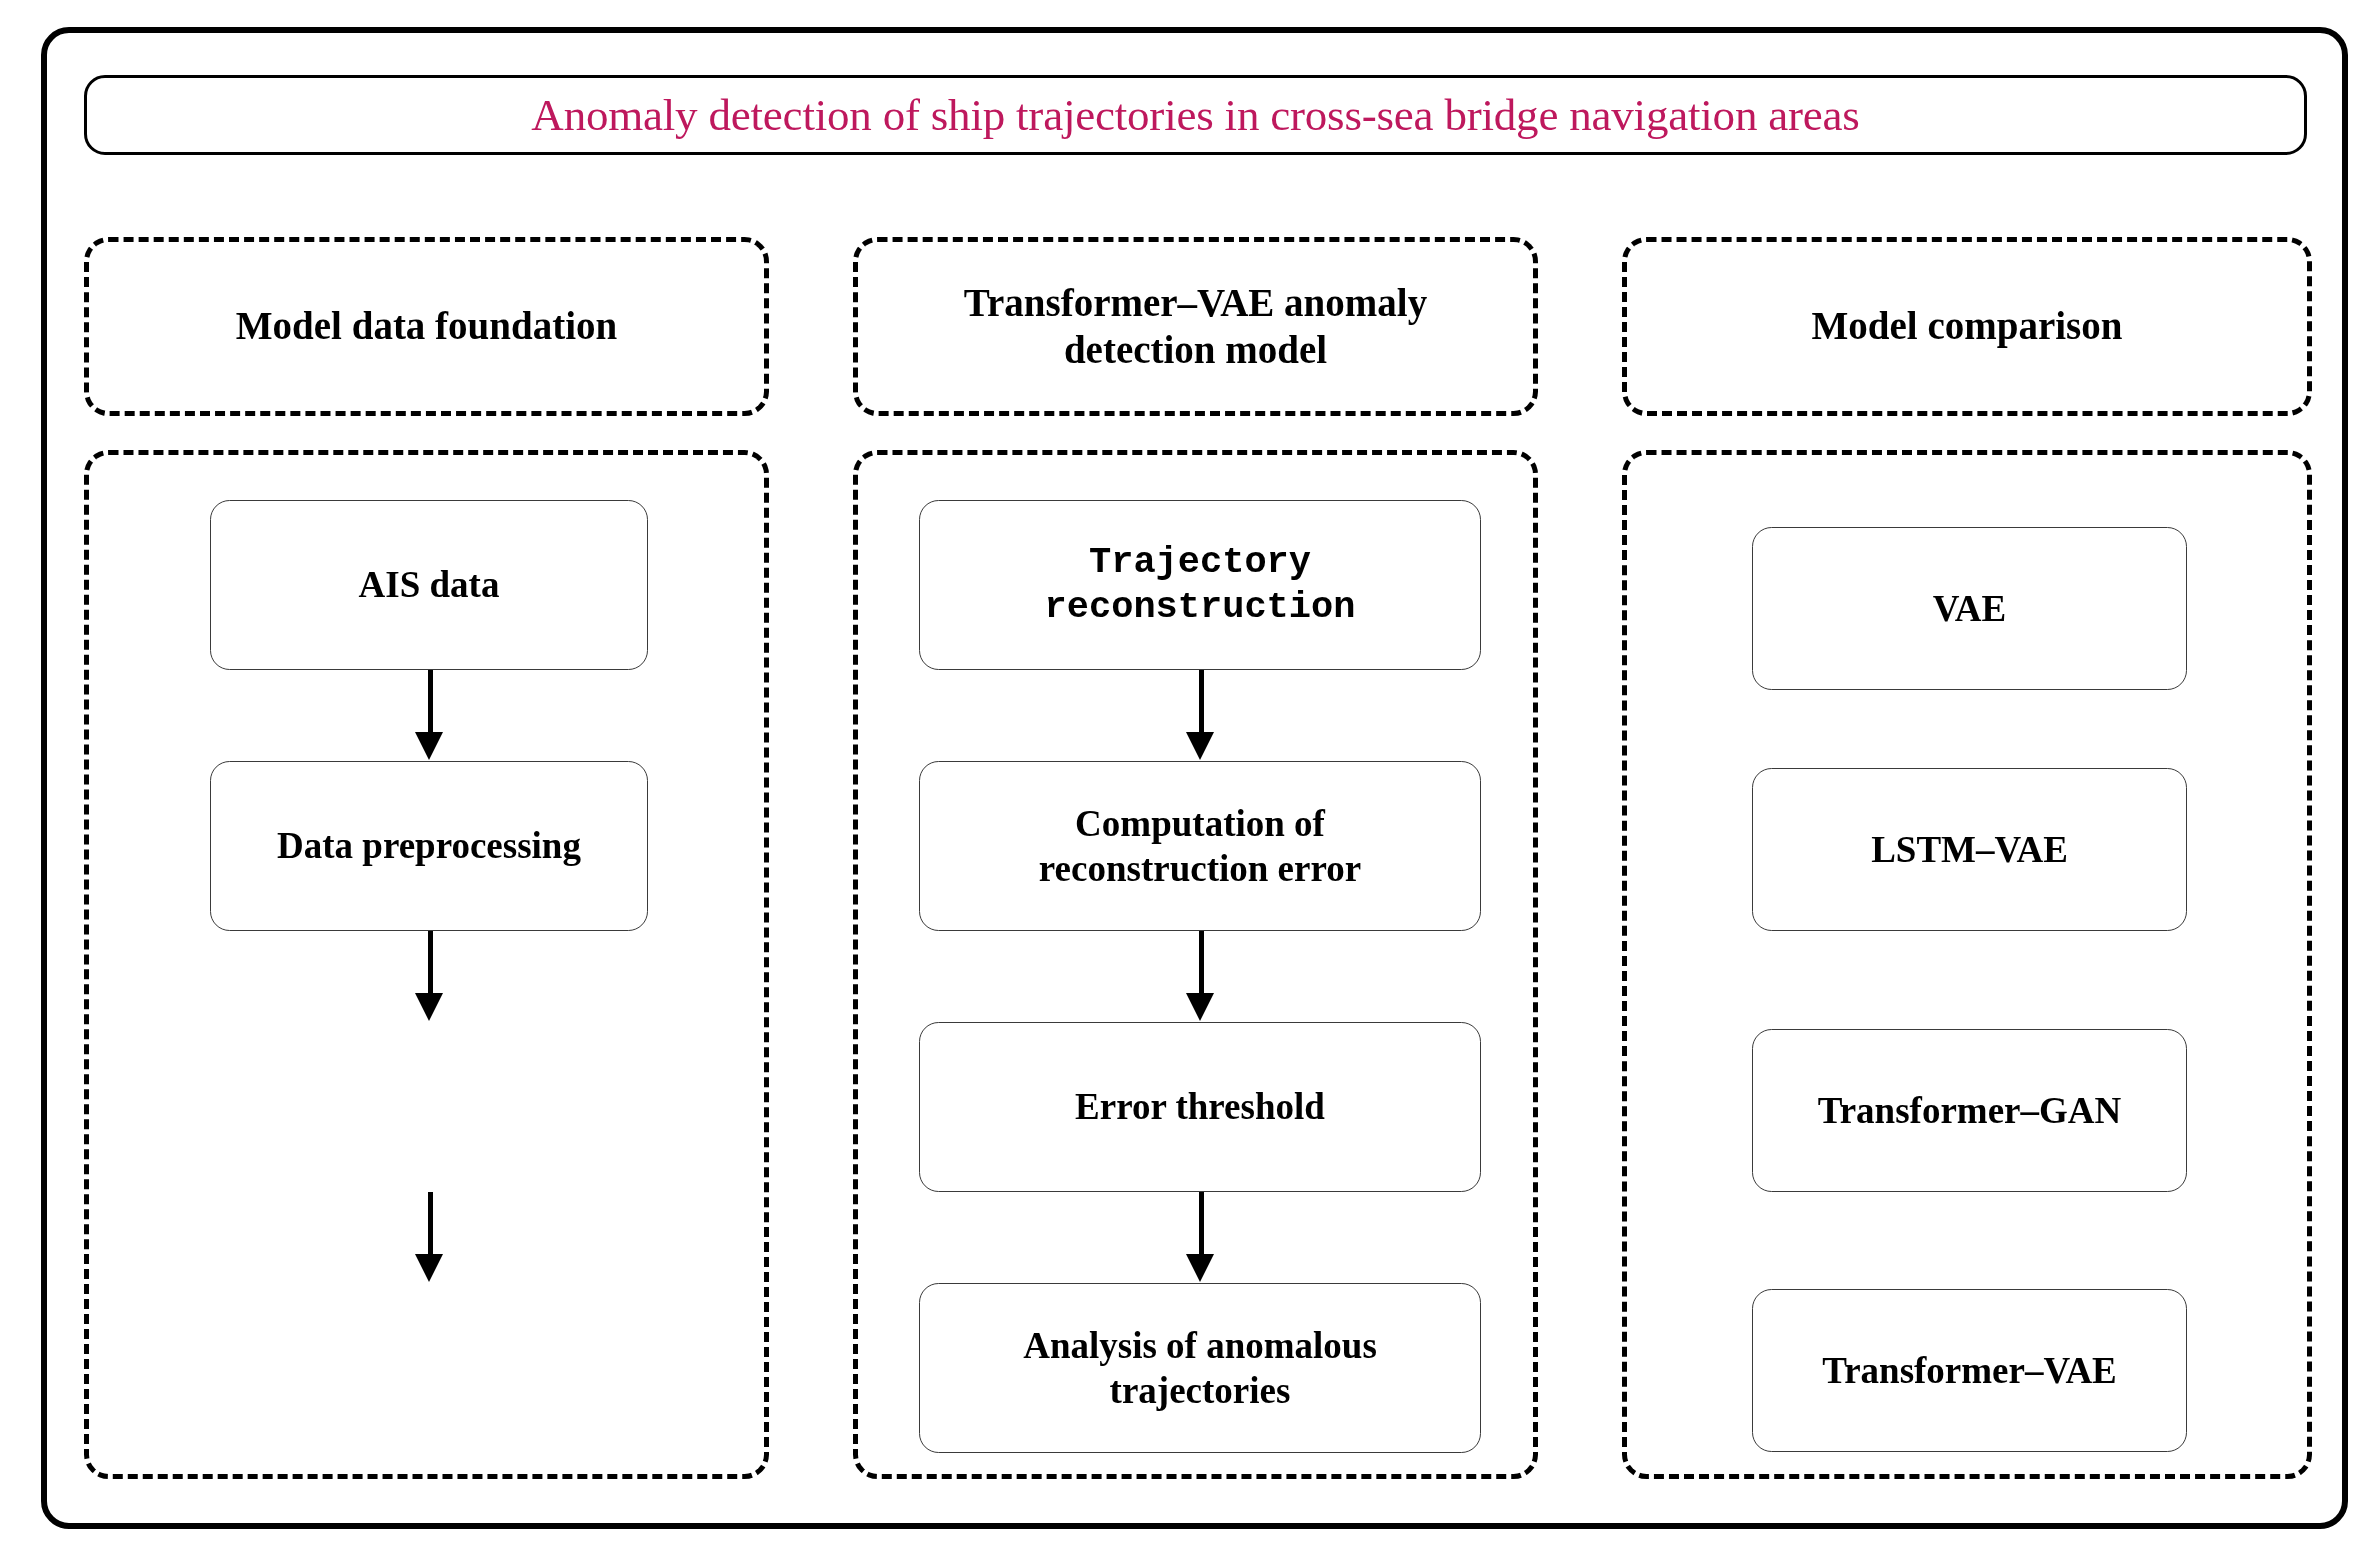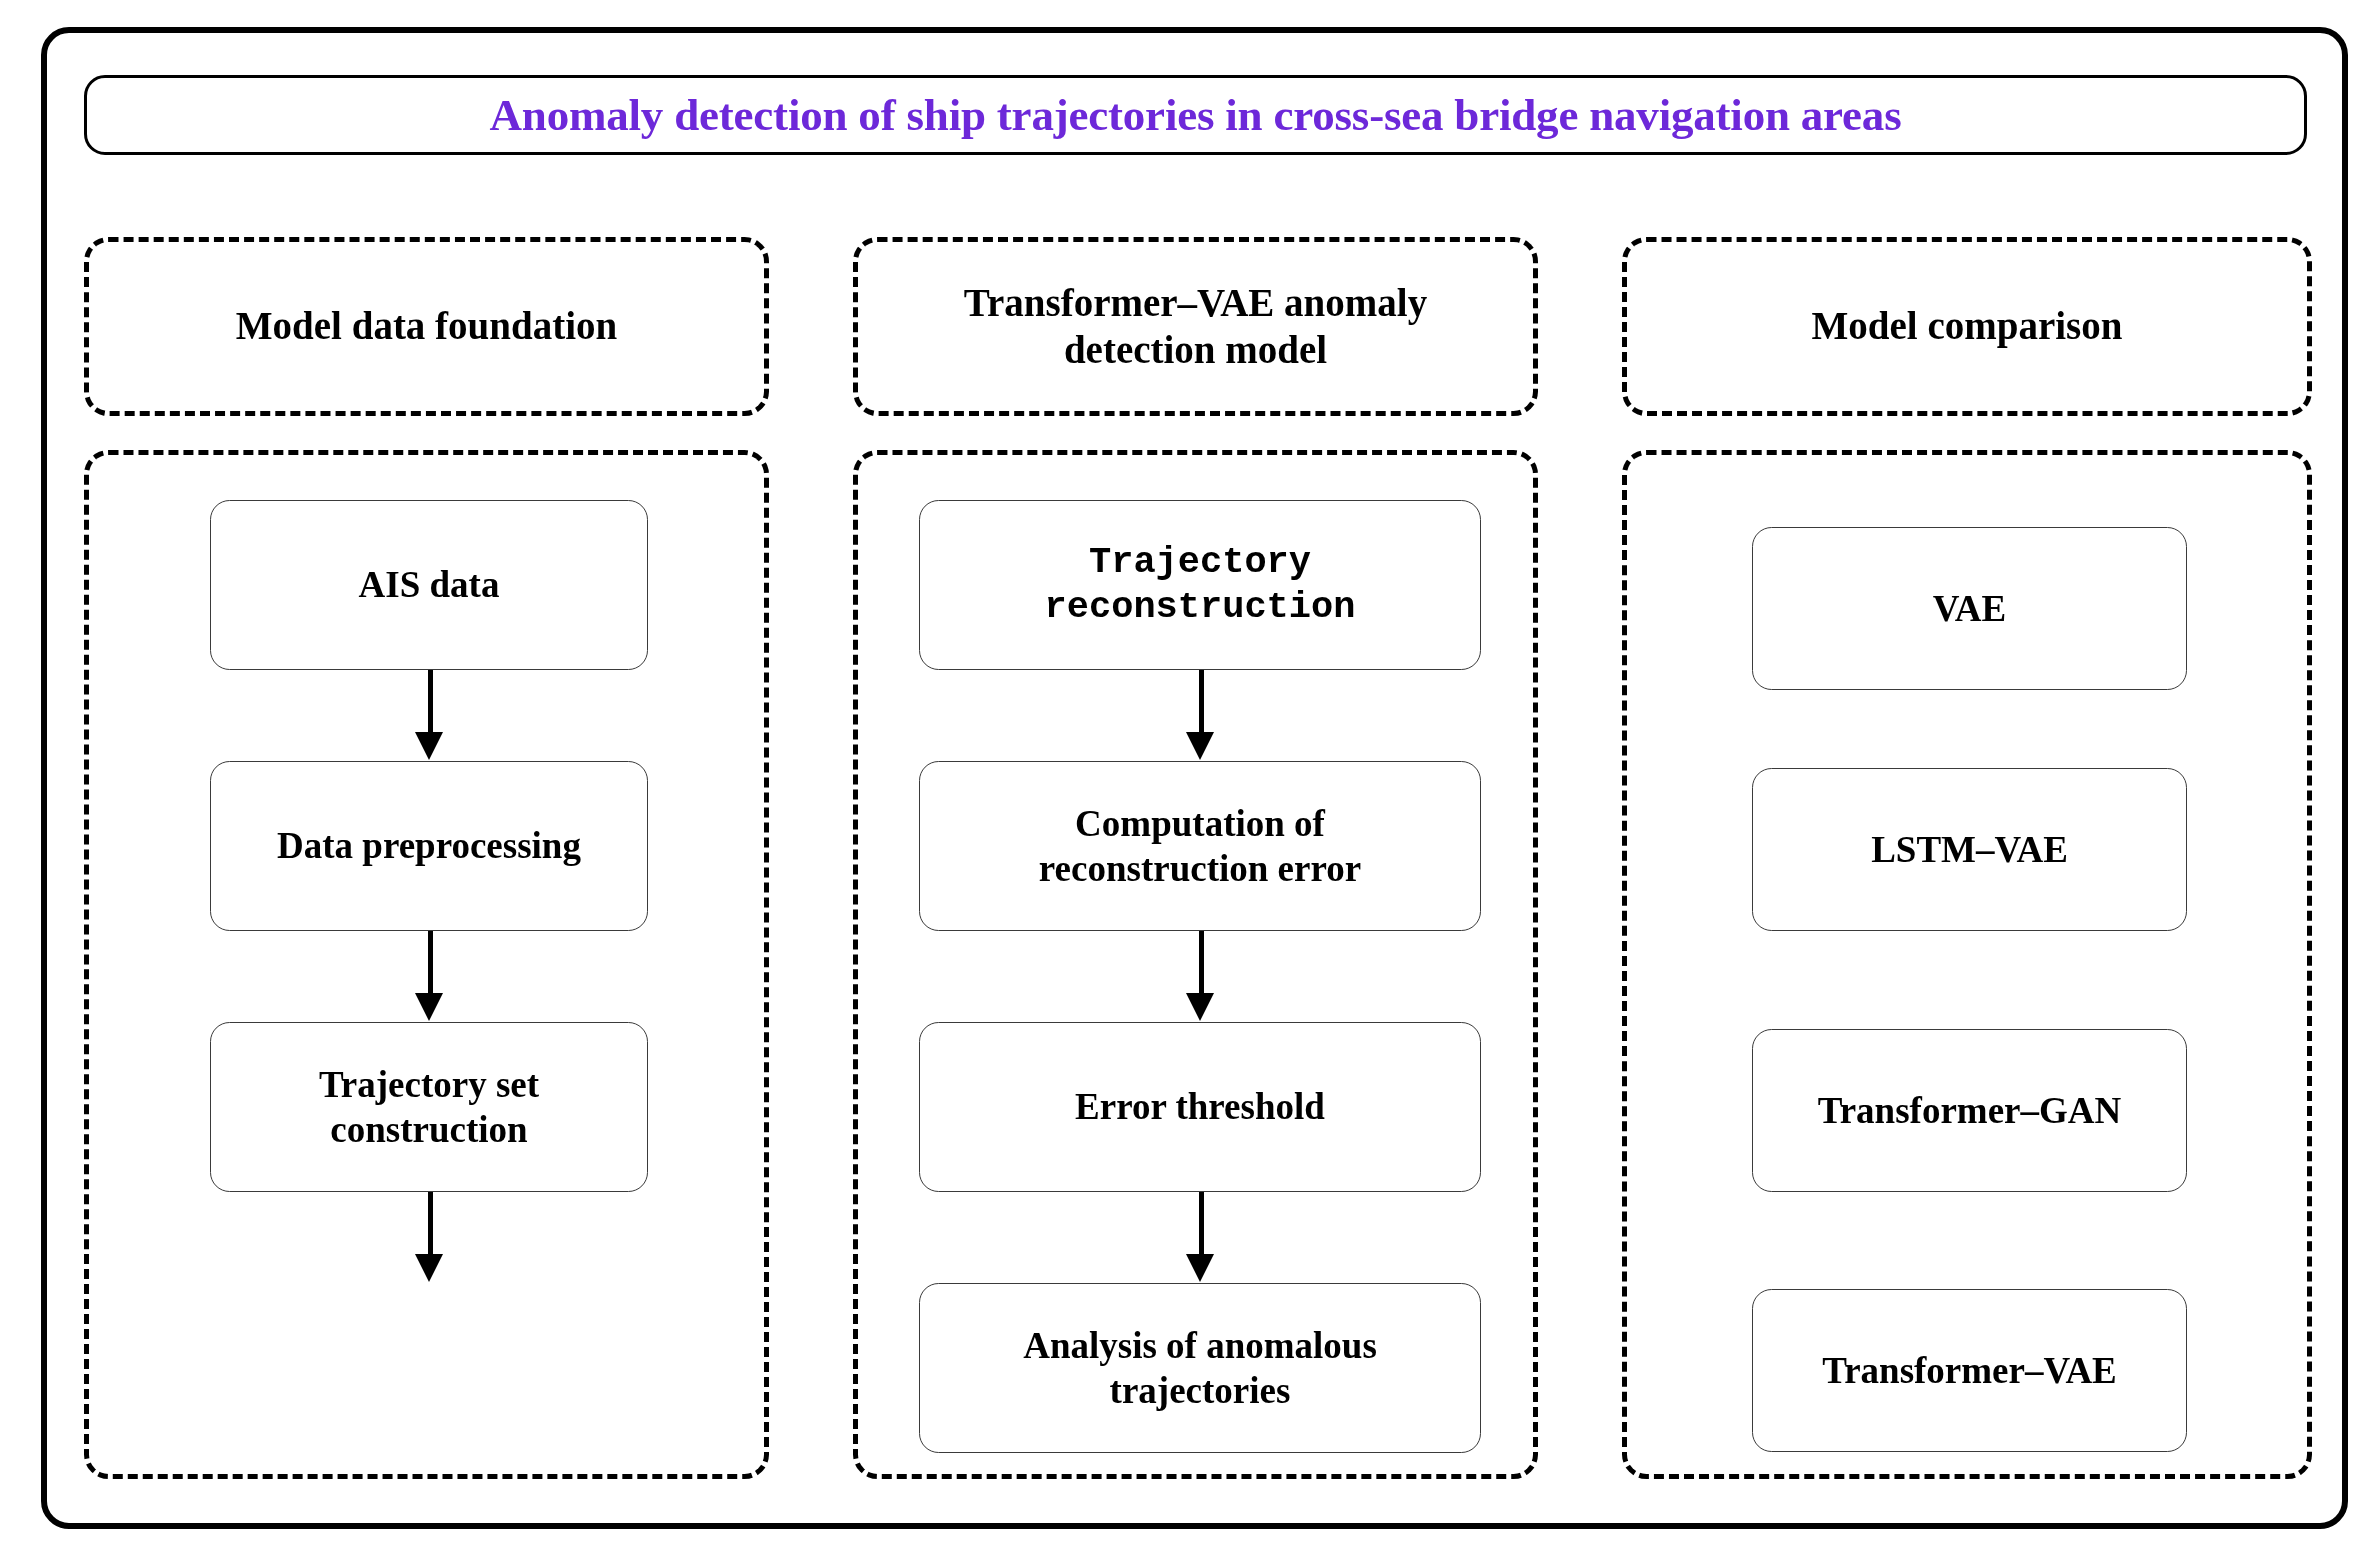--- a/index.html
+++ b/index.html
@@ -40,22 +40,22 @@
     height: 80px;
     border: 3.3px solid #000000;
     border-radius: 21px;
     box-sizing: border-box;
     display: flex;
     align-items: center;
     justify-content: center;
   }
   .title-text {
     font-size: 45px;
-    font-weight: bold;
-    color: #6d28d9;
+    font-weight: normal;
+    color: #be185d;
     letter-spacing: -0.2px;
     white-space: nowrap;
   }
 
   
   .dashed-panel {
     position: absolute;
     border: 5.7px dashed #000000;
     border-radius: 24.5px;
     box-sizing: border-box;
@@ -174,26 +174,20 @@
     <div class="node-text">
       <div>Data preprocessing</div>
     </div>
   </div>
 
   <div class="arrow" style="left:412px; top:931px; height:90px;">
     <div class="shaft" style="height:65px;"></div>
     <div class="head"></div>
   </div>
 
-  <div class="node" style="left:210px; top:1022px; width:438px; height:170px;">
-    <div class="node-text">
-      <div>Trajectory set</div>
-      <div>construction</div>
-    </div>
-  </div>
 
   <div class="arrow" style="left:412px; top:1192px; height:90px;">
     <div class="shaft" style="height:65px;"></div>
     <div class="head"></div>
   </div>
 
 
   <div class="dashed-panel body-c2"></div>
 
   <div class="node" style="left:919px; top:500px; width:562px; height:170px;font-family:Liberation Mono, monospace;">

